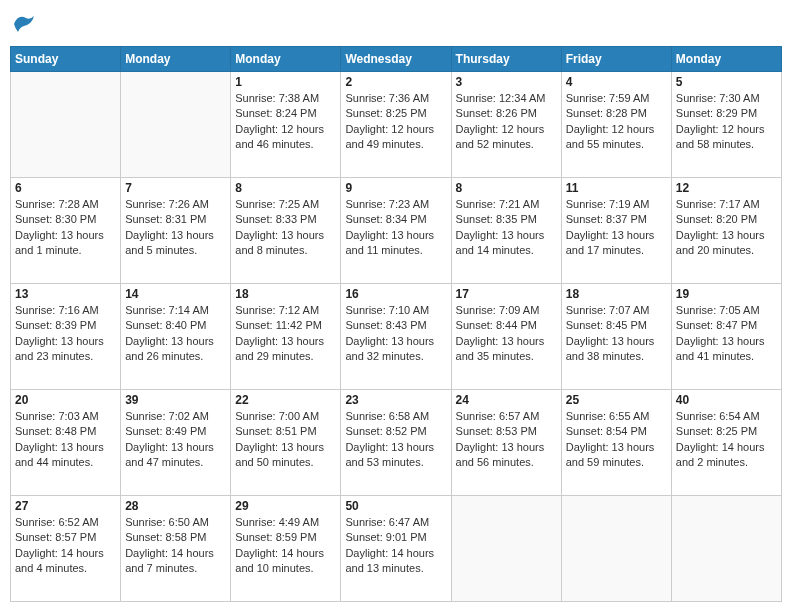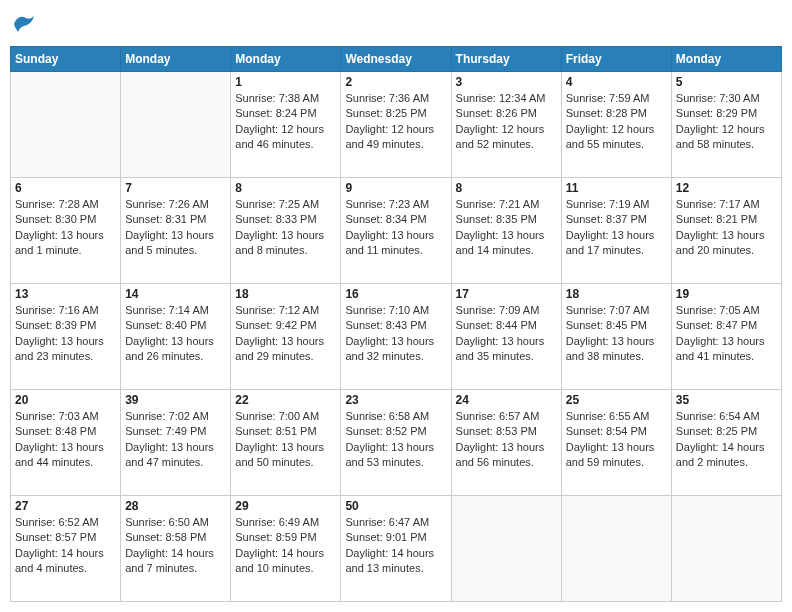--- a/index.html
+++ b/index.html
@@ -201,41 +201,41 @@
           </td>
           <td>
             <div class="day-num">11</div>
             <div class="day-info">Sunrise: 7:19 AM
 Sunset: 8:37 PM
 Daylight: 13 hours and 17 minutes.</div>
           </td>
           <td>
             <div class="day-num">12</div>
             <div class="day-info">Sunrise: 7:17 AM
-Sunset: 8:21 PM
+Sunset: 8:20 PM
 Daylight: 13 hours and 20 minutes.</div>
           </td>
         </tr>
         <tr>
           <td>
             <div class="day-num">13</div>
             <div class="day-info">Sunrise: 7:16 AM
 Sunset: 8:39 PM
 Daylight: 13 hours and 23 minutes.</div>
           </td>
           <td>
             <div class="day-num">14</div>
             <div class="day-info">Sunrise: 7:14 AM
 Sunset: 8:40 PM
 Daylight: 13 hours and 26 minutes.</div>
           </td>
           <td>
             <div class="day-num">18</div>
             <div class="day-info">Sunrise: 7:12 AM
-Sunset: 9:42 PM
+Sunset: 11:42 PM
 Daylight: 13 hours and 29 minutes.</div>
           </td>
           <td>
             <div class="day-num">16</div>
             <div class="day-info">Sunrise: 7:10 AM
 Sunset: 8:43 PM
 Daylight: 13 hours and 32 minutes.</div>
           </td>
           <td>
             <div class="day-num">17</div>
@@ -259,21 +259,21 @@
         <tr>
           <td>
             <div class="day-num">20</div>
             <div class="day-info">Sunrise: 7:03 AM
 Sunset: 8:48 PM
 Daylight: 13 hours and 44 minutes.</div>
           </td>
           <td>
             <div class="day-num">39</div>
             <div class="day-info">Sunrise: 7:02 AM
-Sunset: 7:49 PM
+Sunset: 8:49 PM
 Daylight: 13 hours and 47 minutes.</div>
           </td>
           <td>
             <div class="day-num">22</div>
             <div class="day-info">Sunrise: 7:00 AM
 Sunset: 8:51 PM
 Daylight: 13 hours and 50 minutes.</div>
           </td>
           <td>
             <div class="day-num">23</div>
@@ -287,42 +287,42 @@
 Sunset: 8:53 PM
 Daylight: 13 hours and 56 minutes.</div>
           </td>
           <td>
             <div class="day-num">25</div>
             <div class="day-info">Sunrise: 6:55 AM
 Sunset: 8:54 PM
 Daylight: 13 hours and 59 minutes.</div>
           </td>
           <td>
-            <div class="day-num">35</div>
+            <div class="day-num">40</div>
             <div class="day-info">Sunrise: 6:54 AM
 Sunset: 8:25 PM
 Daylight: 14 hours and 2 minutes.</div>
           </td>
         </tr>
         <tr>
           <td>
             <div class="day-num">27</div>
             <div class="day-info">Sunrise: 6:52 AM
 Sunset: 8:57 PM
 Daylight: 14 hours and 4 minutes.</div>
           </td>
           <td>
             <div class="day-num">28</div>
             <div class="day-info">Sunrise: 6:50 AM
 Sunset: 8:58 PM
 Daylight: 14 hours and 7 minutes.</div>
           </td>
           <td>
             <div class="day-num">29</div>
-            <div class="day-info">Sunrise: 6:49 AM
+            <div class="day-info">Sunrise: 4:49 AM
 Sunset: 8:59 PM
 Daylight: 14 hours and 10 minutes.</div>
           </td>
           <td>
             <div class="day-num">50</div>
             <div class="day-info">Sunrise: 6:47 AM
 Sunset: 9:01 PM
 Daylight: 14 hours and 13 minutes.</div>
           </td>
           <td class="empty"></td>

